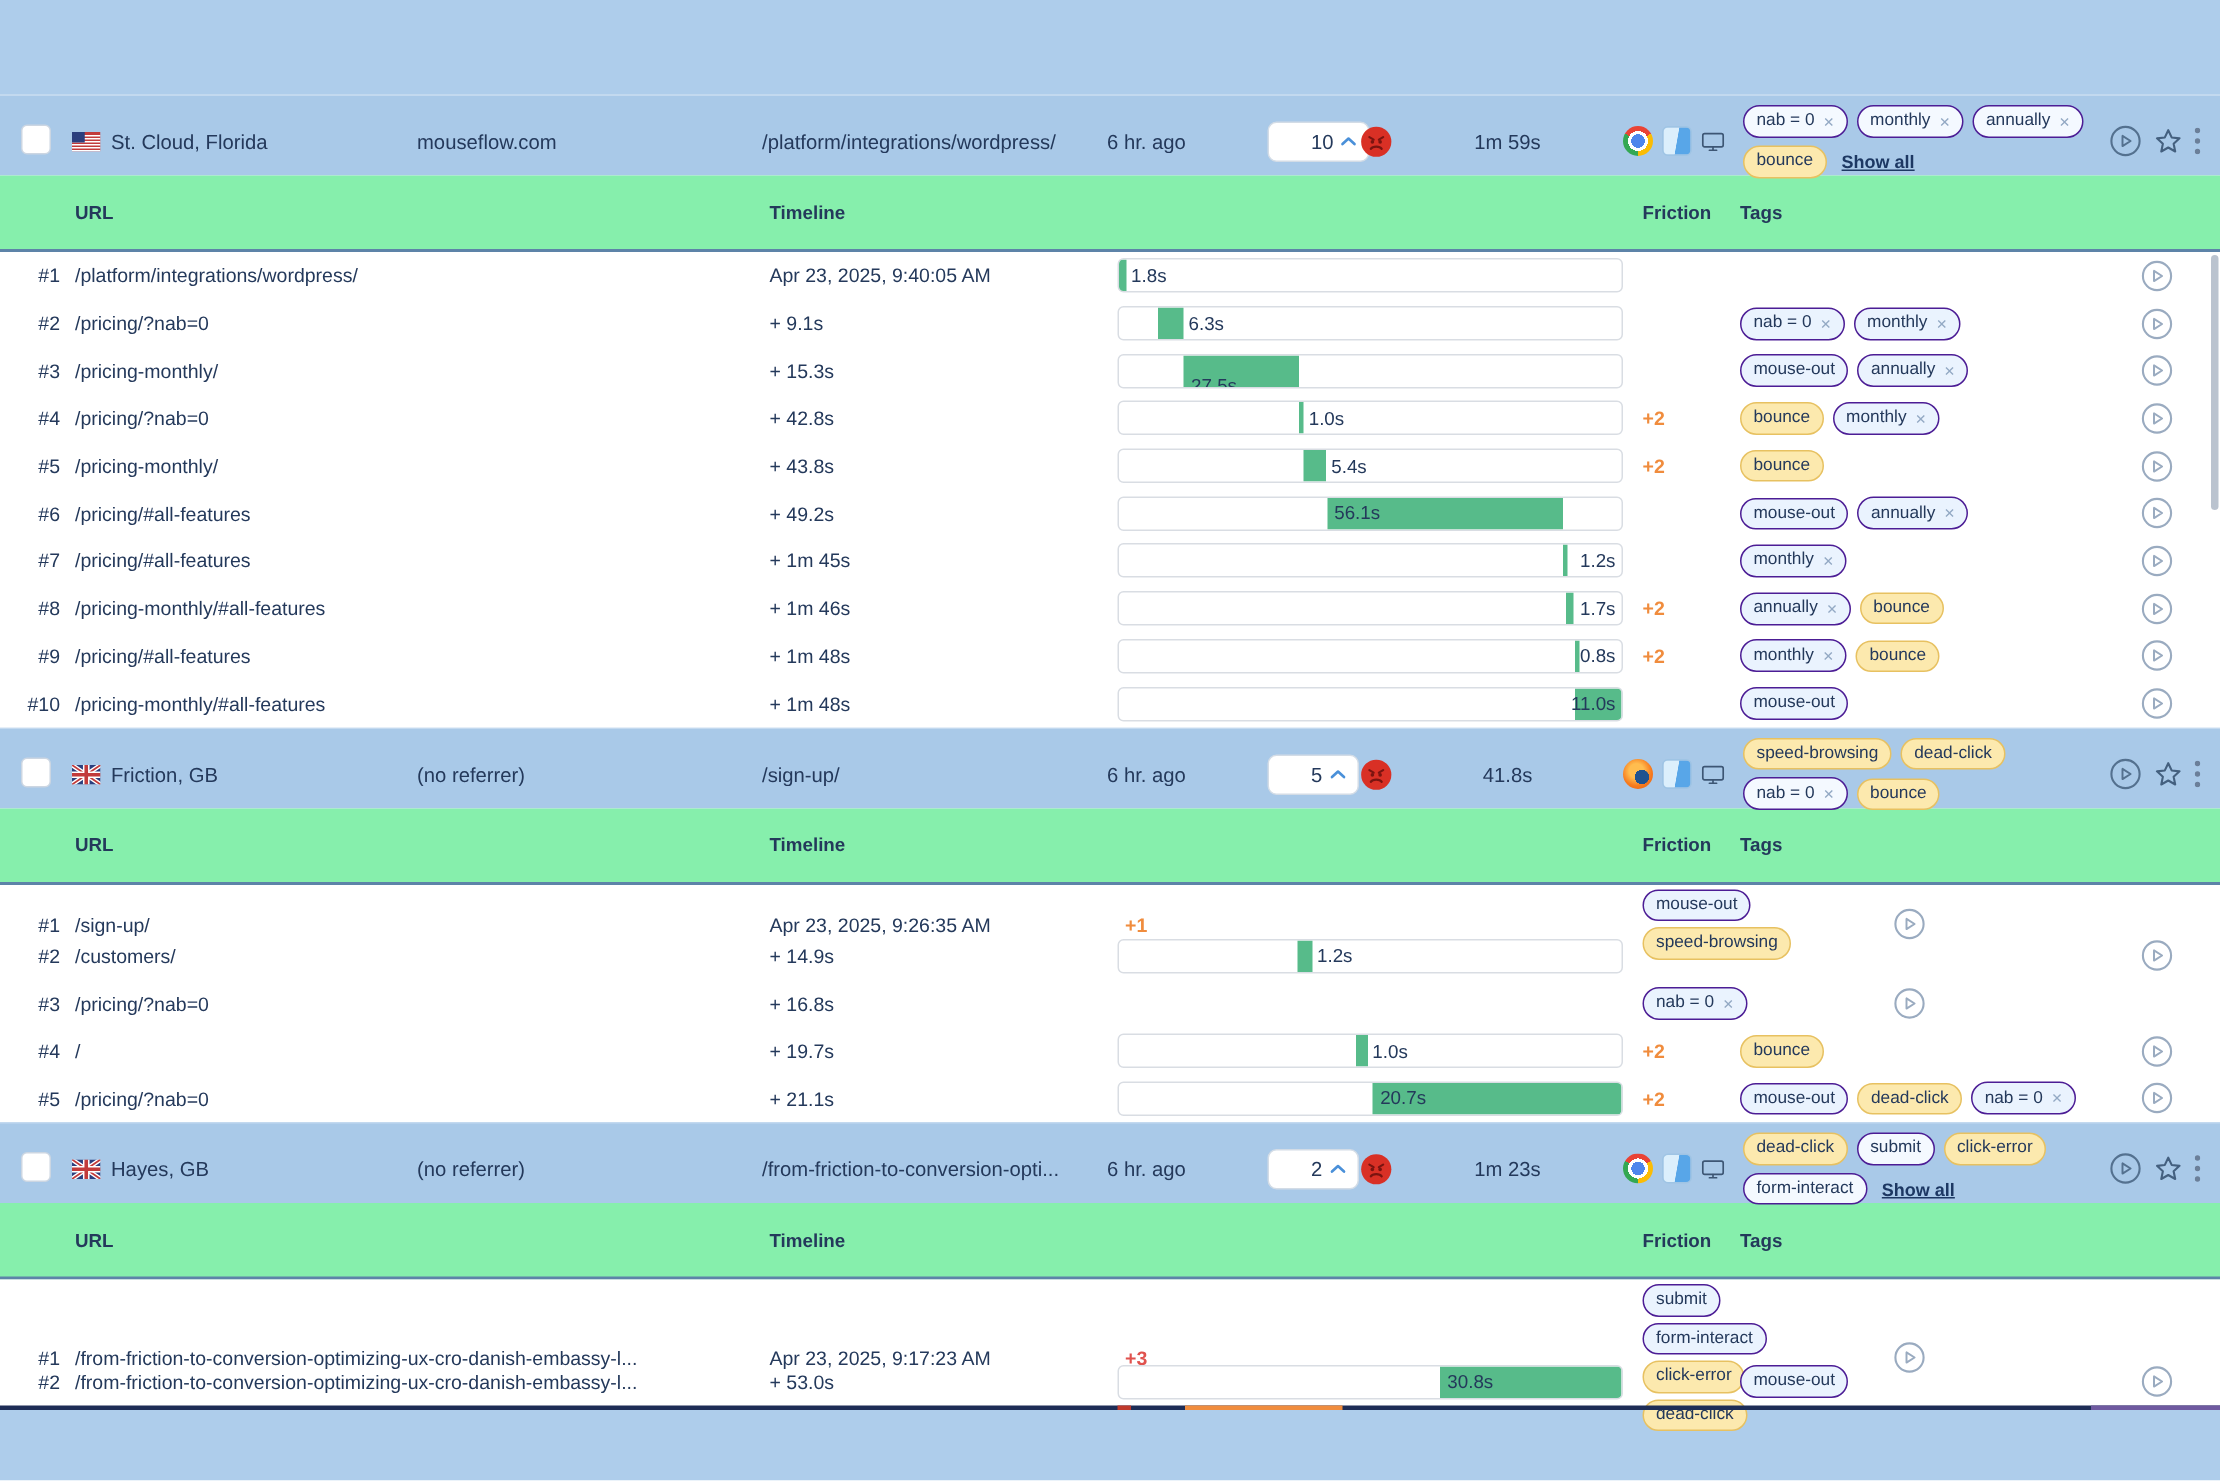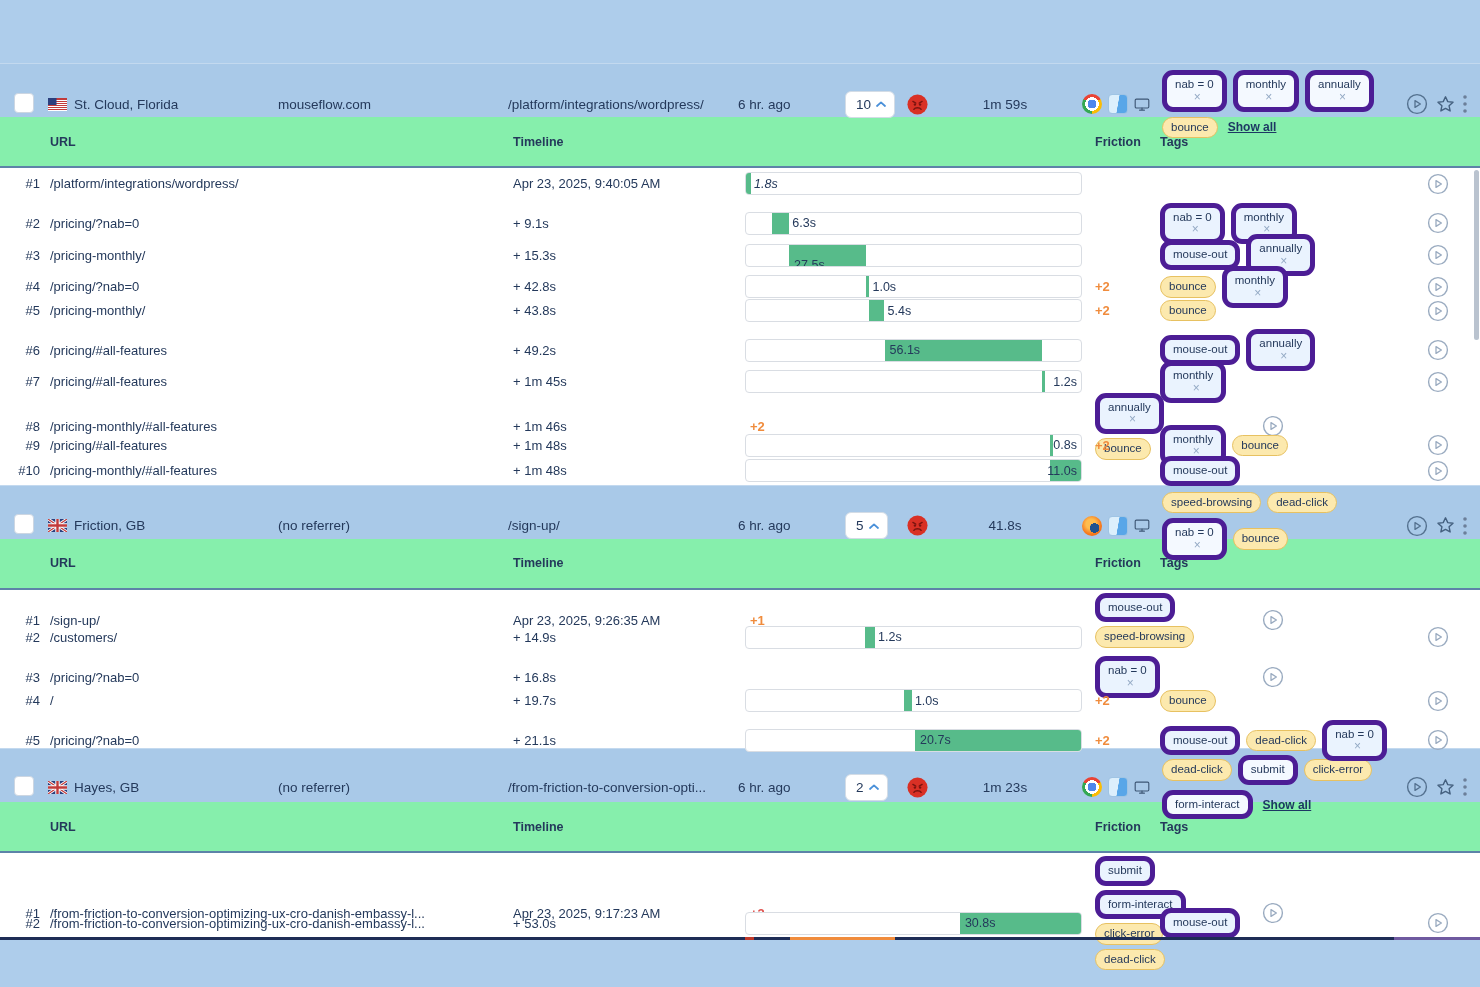--- a/index.html
+++ b/index.html
@@ -10,21 +10,21 @@
 
   
   .srow{display:grid;grid-template-columns:44px 234px 230px 230px 100px 68px 40px 118px 86px 250px 80px;
         align-items:center;height:53px;background:#a9c9e8;border-top:1px solid #c3d9ef;font-size:13.5px;}
   .c-check{padding-left:14px;}
   .checkbox{display:inline-block;width:18px;height:18px;background:#fff;border:1px solid #ccd6e2;border-radius:4px;}
   .c-loc{display:flex;align-items:center;padding-left:4px;white-space:nowrap;overflow:hidden;}
   .flag{display:inline-flex;margin-right:7px;flex:0 0 auto;}
   .c-ref,.c-entry,.c-time{white-space:nowrap;overflow:hidden;text-overflow:ellipsis;}
   .pagesbox{display:inline-flex;align-items:center;gap:4px;background:#fff;border:1px solid #d3dce6;border-radius:6px;
-            padding:5px 7px 5px 10px;font-size:13.5px;color:#24395b;cursor:pointer;margin-left:7px;}
+            padding:5px 7px 5px 28px;font-size:13.5px;color:#24395b;cursor:pointer;margin-left:7px;}
   .c-face{display:flex;align-items:center;}
   .c-dur{text-align:center;}
   .c-icons{display:flex;align-items:center;gap:6px;padding-left:18px;}
   .c-tags{display:flex;flex-wrap:wrap;align-items:center;gap:5px 6px;padding:6px 4px 6px 12px;line-height:1;}
   .c-actions{display:flex;align-items:center;gap:7px;padding-left:6px;color:#54718f;}
 
   
   .thead{display:grid;grid-template-columns:44px 460px 236px 345px 65px 245px 85px;align-items:center;
          height:49px;background:#86efac;border-bottom:2px solid #5d83a8;font-size:12.5px;font-weight:700;}
   .thead .h-url{grid-column:2;padding-left:6px;}
@@ -43,21 +43,21 @@
   .barbox{position:relative;width:335px;height:21px;background:#fff;border:1px solid #d9dde3;border-radius:4px;overflow:hidden;}
   .seg{position:absolute;top:0;bottom:0;background:#57bb8a;}
   .barlabel{position:absolute;top:50%;transform:translateY(-50%);font-size:12.5px;color:#24395b;white-space:nowrap;z-index:2;}
   .r-fr{padding-left:10px;font-weight:700;font-size:13px;}
   .r-fr.orange{color:#f08c3d;} .r-fr.red{color:#e0524e;}
   .r-tags{display:flex;flex-wrap:wrap;align-items:center;gap:4px 6px;padding:3px 2px 3px 10px;line-height:1;}
   .r-play{display:flex;justify-content:center;color:#9aabc0;}
 
   
   .pill{display:inline-flex;align-items:center;border-radius:11px;padding:4px 8px;font-size:11.5px;color:#24395b;white-space:nowrap;cursor:pointer;}
-  .pill.blue{background:#eaf3fe;border:5px solid #4c1d95;flex-direction:column;}
+  .pill.blue{background:#eaf3fe;border:1px solid #4c1d95;}
   .pill.yellow{background:#fce9ae;border:1px solid #e7c161;}
   .srow .pill.blue{background:#f4f9ff;}
   .pill .x{margin-left:6px;color:#93a9c4;font-size:12px;line-height:1;}
   .showall{font-size:12px;font-weight:600;color:#1d3863;text-decoration:underline;margin-left:4px;cursor:pointer;}
 
   
   .chrome{width:20px;height:20px;border-radius:50%;flex:0 0 auto;
     background:radial-gradient(circle at 50% 50%, #4e86ec 0 4.5px, #fff 4.5px 6.7px, rgba(0,0,0,0) 6.7px),
                conic-gradient(from -60deg, #ea4335 0 120deg, #fbbc05 0 240deg, #34a853 0 360deg);}
   .firefox{width:20px;height:20px;border-radius:50%;flex:0 0 auto;
@@ -177,21 +177,21 @@
       <div class="h-tg">Tags</div>
     </div>
     <div class="rows">
   <div class="prow">
     <div class="r-idx">#1</div>
     <div class="r-url">/platform/integrations/wordpress/</div>
     <div class="r-time">Apr 23, 2025, 9:40:05 AM</div>
     <div class="r-bar">
       <div class="barbox">
         <div class="seg" style="left: 0px; width: 5.06723px;"></div>
-        <span class="barlabel" style="left: 8.06723px; font-style: italic;">1.8s</span>
+        <span class="barlabel" style="left: 8.06723px;">1.8s</span>
       </div>
     </div>
     <div class="r-fr"></div>
     <div class="r-tags"></div>
     <div class="r-play">
       <span class="iconbtn">
         <svg width="22" height="22" viewBox="0 0 22 22" fill="none" stroke="currentColor">
                   <circle cx="11" cy="11" r="9.4" stroke-width="1.4"></circle>
                   <path d="M9 7.6v6.8l5.4-3.4z" stroke-width="1.3" stroke-linejoin="round"></path>
                 </svg>
@@ -370,20 +370,26 @@
                   <path d="M9 7.6v6.8l5.4-3.4z" stroke-width="1.3" stroke-linejoin="round"></path>
                 </svg>
       </span>
     </div>
   </div>
 
   <div class="prow">
     <div class="r-idx">#8</div>
     <div class="r-url">/pricing-monthly/#all-features</div>
     <div class="r-time">+ 1m 46s</div>
+    <div class="r-bar">
+      <div class="barbox">
+        <div class="seg" style="left: 298.403px; width: 4.78571px;"></div>
+        <span class="barlabel" style="right: 4px;">1.7s</span>
+      </div>
+    </div>
     <div class="r-fr orange">+2</div>
     <div class="r-tags">
               <span class="pill blue">
                 <span>annually</span>
                 <span class="x">×</span>
               </span>
               <span class="pill yellow">
                 <span>bounce</span>
               </span>
             </div>

